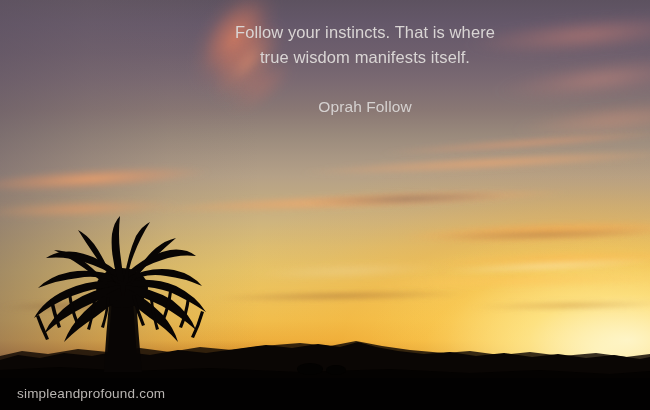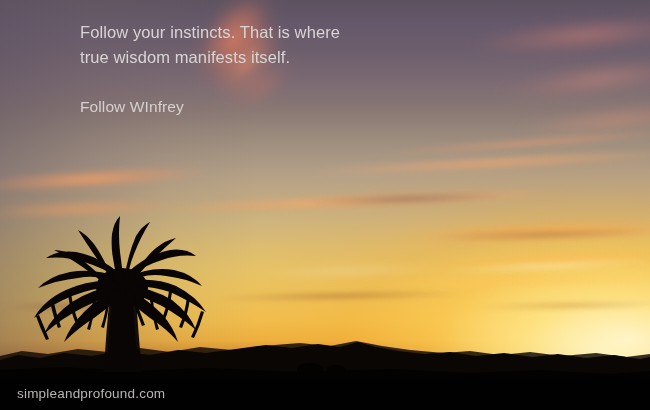--- a/index.html
+++ b/index.html
@@ -289,20 +289,21 @@
 
   
   #mountains, #palm { position: absolute; left: 0; top: 0; }
 
   
   #quote-block {
     position: absolute;
     left: 0;
     top: 20px;
     width: 650px;
+    text-align: center;
     padding-left: 80px;
     box-sizing: border-box;
   }
   #quote-text {
     font-size: 16.5px;
     line-height: 25px;
     color: #d9d5d4;
     letter-spacing: 0.1px;
     white-space: pre-line;
     font-weight: 400;
@@ -419,18 +420,18 @@
       <path d="M150,300 Q152,316 156,330 L159,329 Q154,315 153,299 Z"></path>
       <path d="M96,300 Q94,316 90,330 L87,329 Q92,315 93,299 Z"></path>
       <path d="M132,296 Q136,312 142,326 L145,325 Q139,311 135,295 Z"></path>
       <path d="M110,298 Q108,314 104,328 L101,327 Q106,313 107,297 Z"></path>
     </g>
   </svg>
 
   <div id="quote-block">
     <div id="quote-text">Follow your instincts. That is where
 true wisdom manifests itself.</div>
-    <div id="quote-author">Follow WInfrey</div>
+    <div id="quote-author">Oprah Follow</div>
   </div>
 
   <div id="watermark">simpleandprofound.com</div>
 
 </div>
 
 </body></html>

